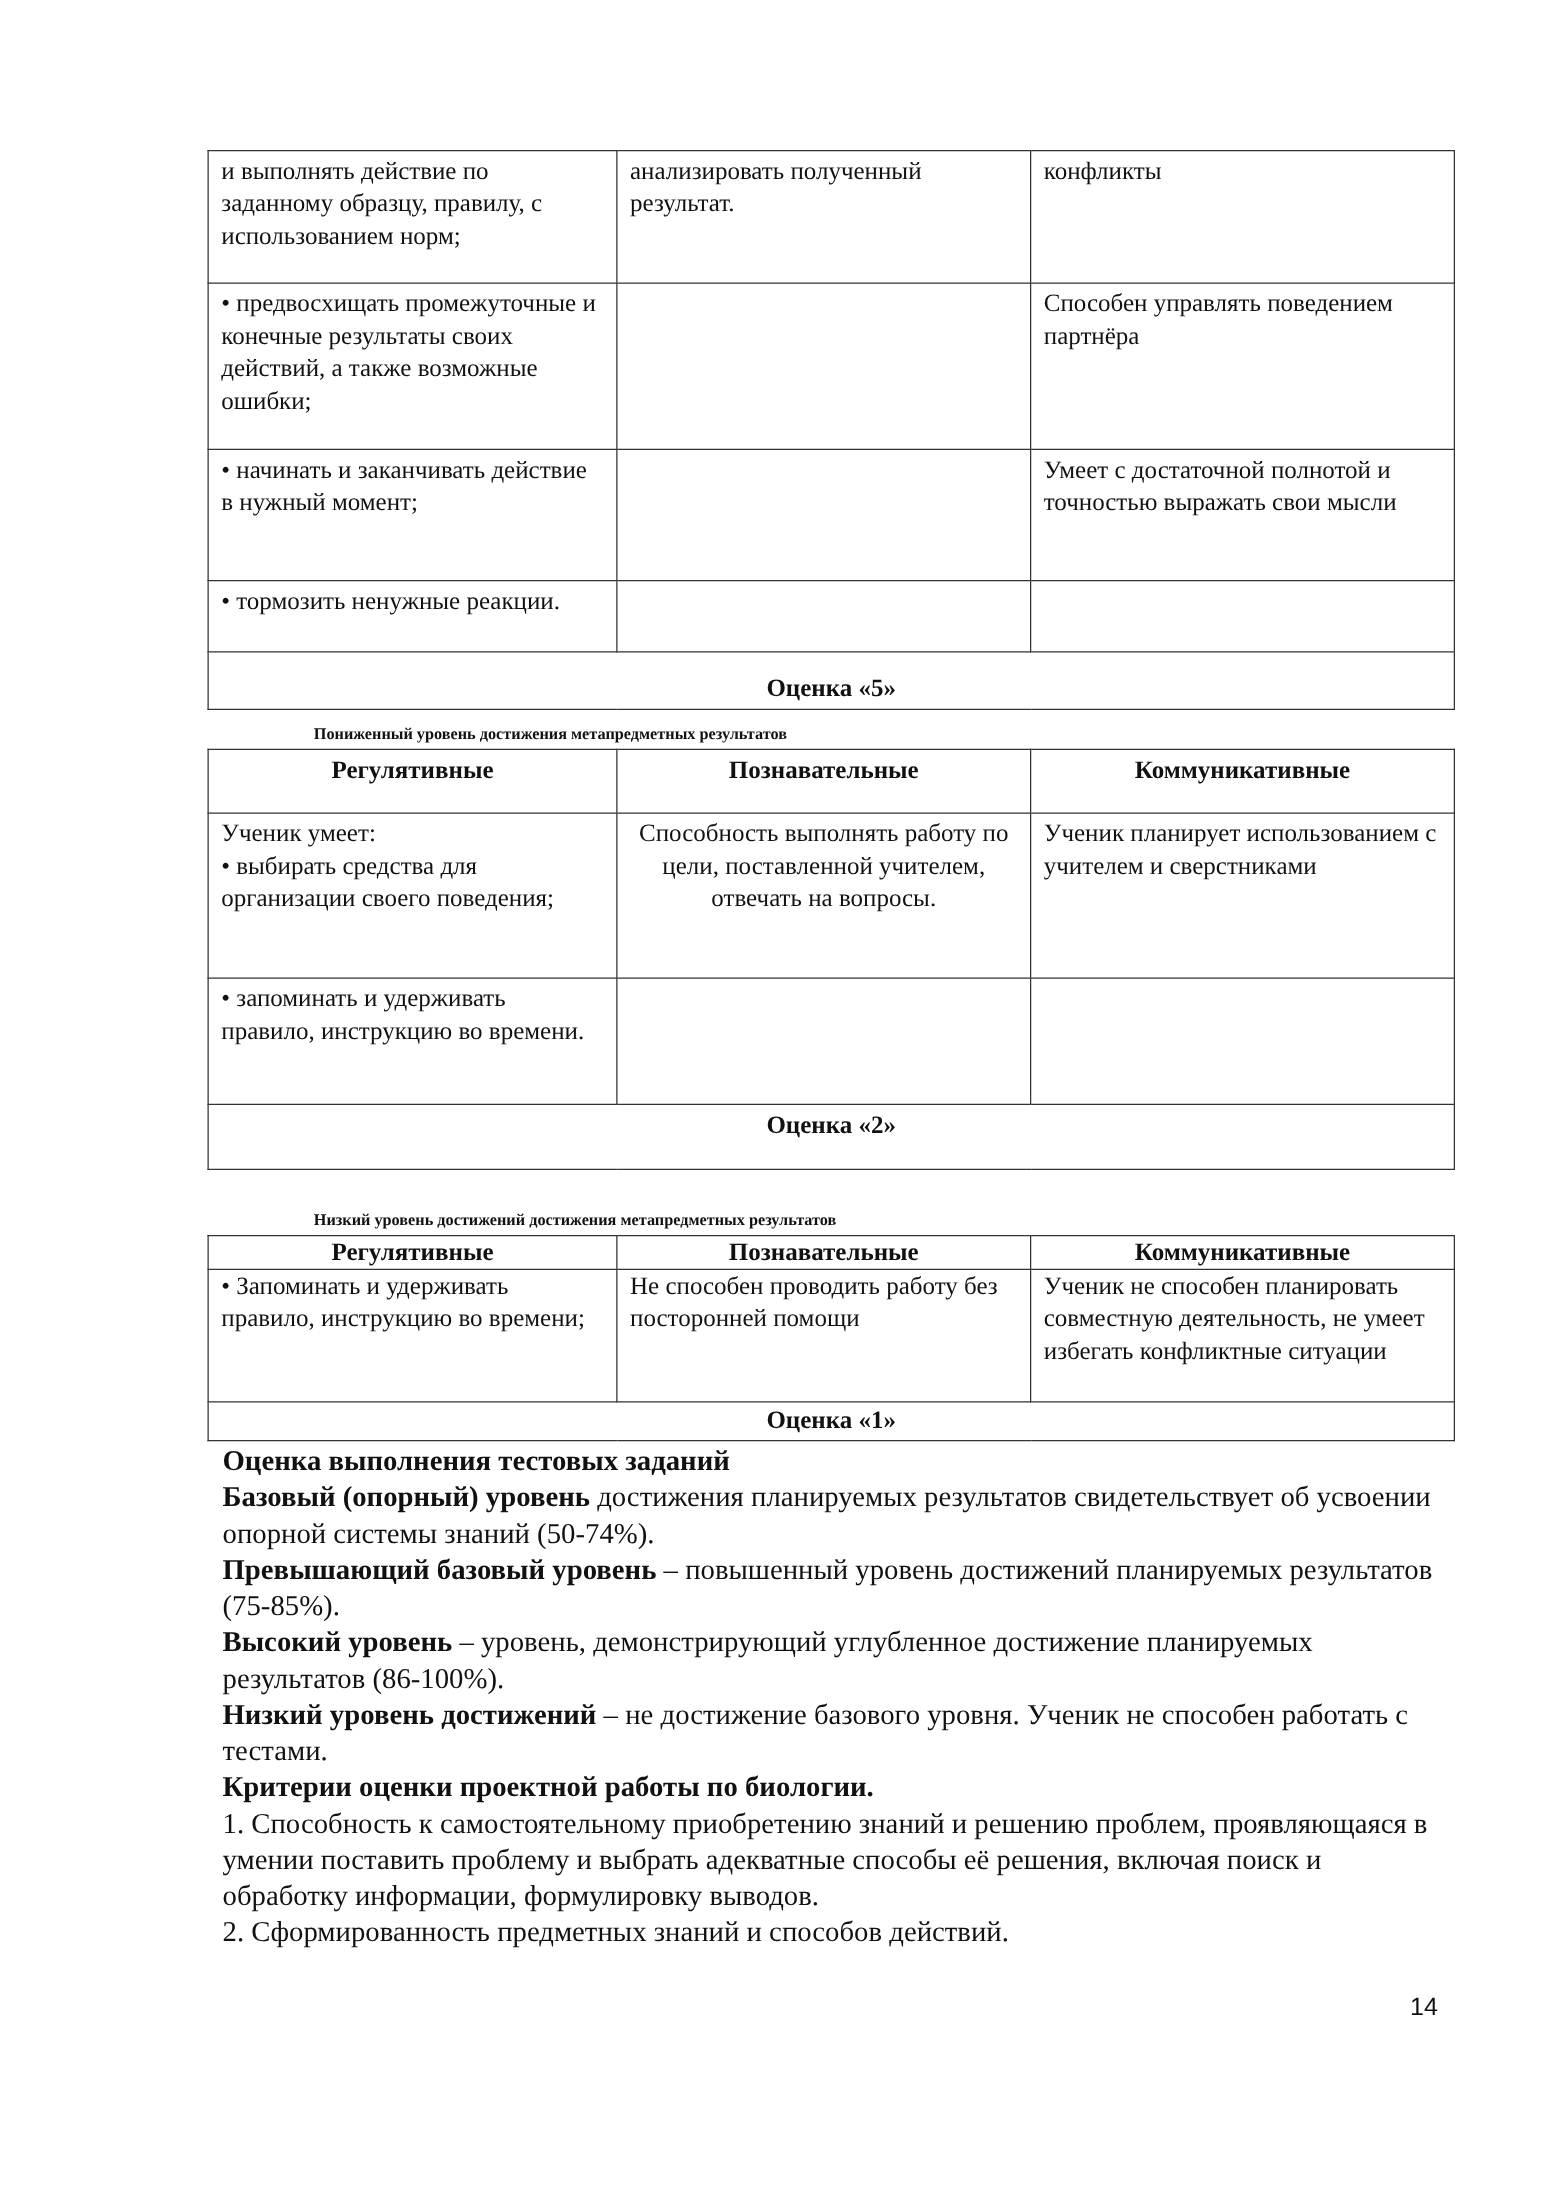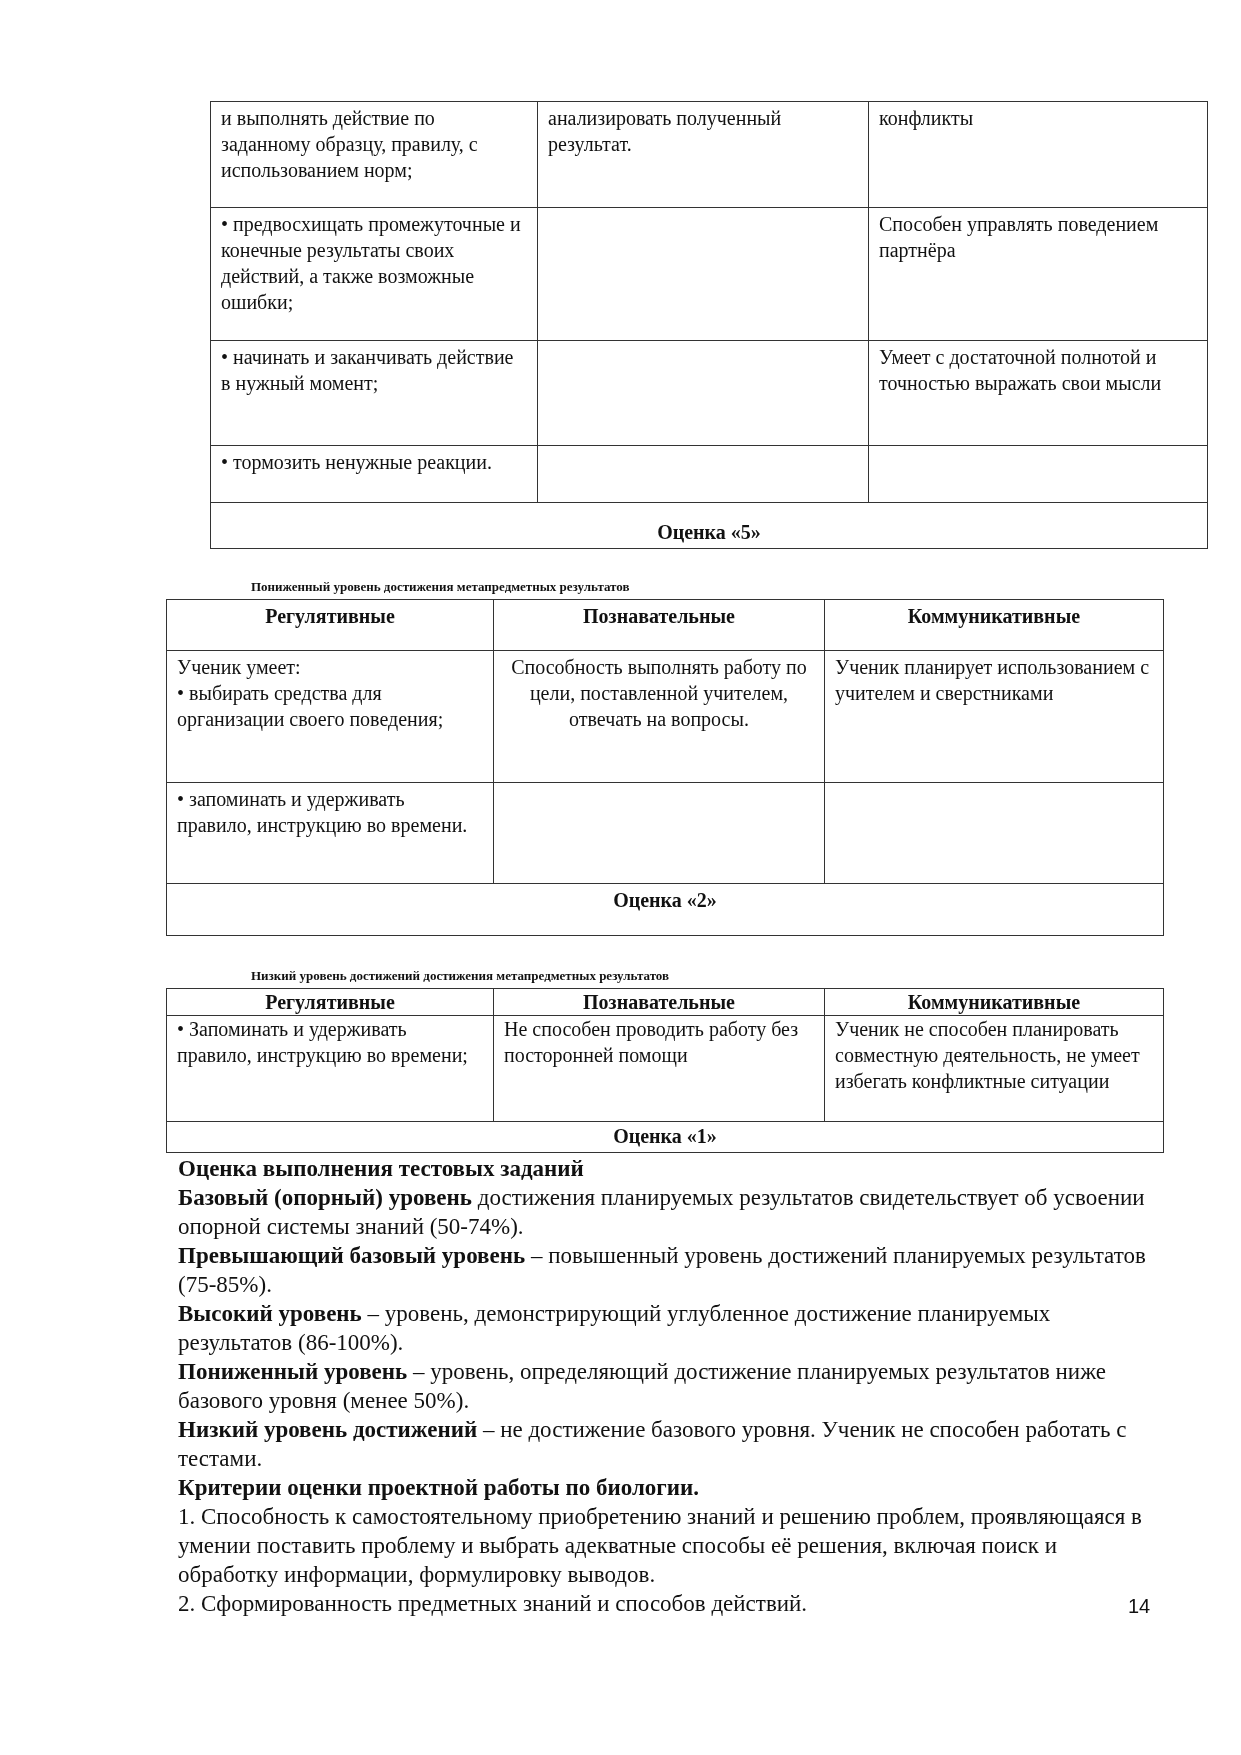--- a/index.html
+++ b/index.html
@@ -17,21 +17,21 @@
   .body-text { position: absolute; left: 178px; width: 980px; font-size: 23px; line-height: 29px; }
   .body-text p { margin: 0; }
   b { font-weight: bold; }
   .page-num { position: absolute; left: 1128px; top: 1595px; font-family: "Liberation Sans", sans-serif; font-size: 20px; }
 </style>
 </head>
 <body>
 
 <div class="page">
 
-  <table style="top:101px;margin-left:44px;">
+  <table style="top:120px;">
     <colgroup>
         <col class="col1">
         <col class="col2">
         <col class="col3">
       </colgroup>
     <tbody>
         <tr style="height:106px;">
       <td>и выполнять действие по заданному образцу, правилу, с использованием норм;</td>
       <td>анализировать полученный результат.</td>
       <td>конфликты</td>
@@ -109,21 +109,20 @@
       <td colspan="3" class="grade" style="padding-top:1px;margin-left:40px;">Оценка «1»</td>
     </tr>
   </tbody>
     </table>
 
   <div class="body-text" style="top:1154px;">
     <p><b>Оценка выполнения тестовых заданий</b></p>
     <p><b>Базовый (опорный) уровень</b><span> достижения планируемых результатов свидетельствует об усвоении опорной системы знаний (50-74%).</span></p>
     <p><b>Превышающий базовый уровень</b><span> – повышенный уровень достижений планируемых результатов (75-85%).</span></p>
     <p><b>Высокий уровень</b><span> – уровень, демонстрирующий углубленное достижение планируемых результатов (86-100%).</span></p>
-    <p><b>Пониженный уровень</b><span> – уровень, определяющий достижение планируемых результатов ниже базового уровня (менее 50%).</span></p>
     <p><b>Низкий уровень достижений</b><span> – не достижение базового уровня. Ученик не способен работать с тестами.</span></p>
     <p><b>Критерии оценки проектной работы по биологии.</b></p>
     <p>1. Способность к самостоятельному приобретению знаний и решению проблем, проявляющаяся в умении поставить проблему и выбрать адекватные способы её решения, включая поиск и обработку информации, формулировку выводов.</p>
     <p>2. Сформированность предметных знаний и способов действий.</p>
   </div>
 
   <div class="page-num">14</div>
 </div>
 
 </body></html>

